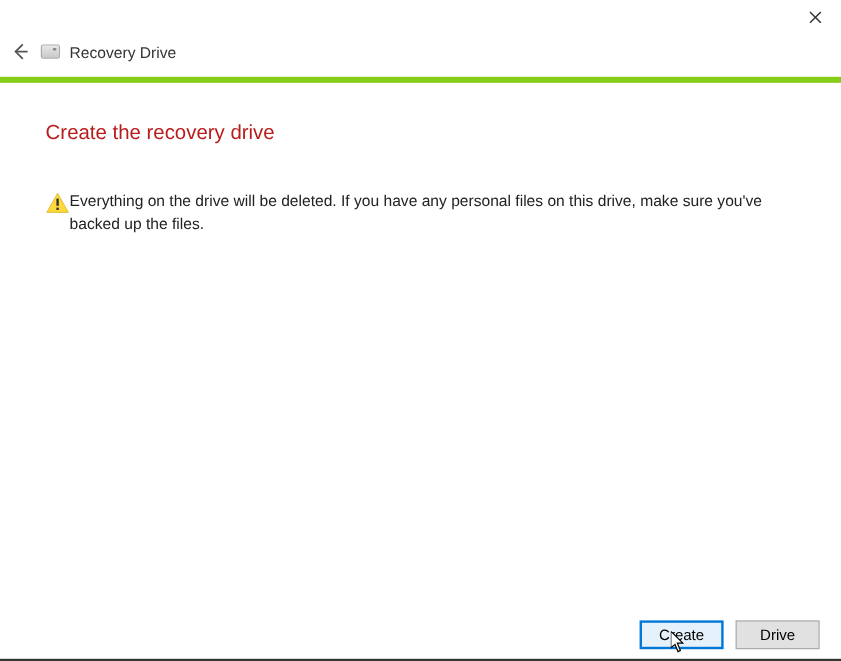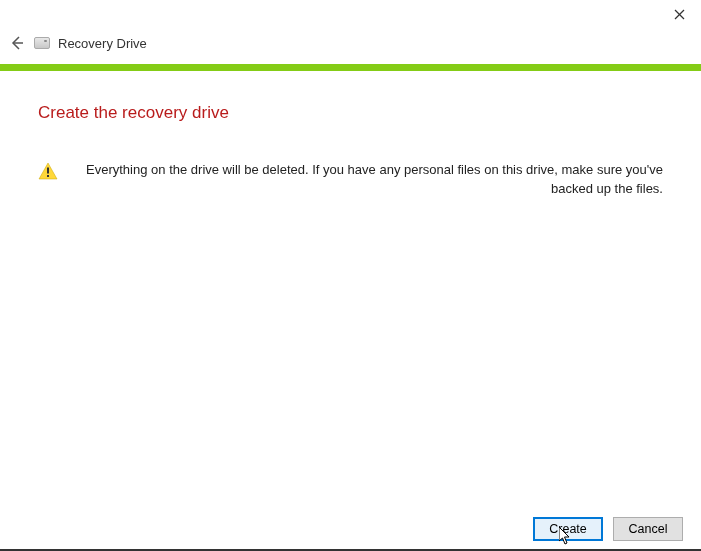--- a/index.html
+++ b/index.html
@@ -30,21 +30,21 @@
       align-items: center;
       justify-content: center;
       cursor: pointer;
       font-size: 14px;
       color: #333;
     }
     .header {
       display: flex;
       align-items: center;
       padding: 4px 6px 10px 6px;
-      border-bottom: 7px solid #84cc16;
+      border-bottom: 5px solid #84cc16;
     }
     .back-arrow {
       width: 22px;
       height: 22px;
       display: flex;
       align-items: center;
       justify-content: center;
       cursor: pointer;
       margin-right: 6px;
       color: #444;
@@ -77,22 +77,21 @@
     }
     .heading {
       font-size: 17px;
       color: #b91c1c;
       font-weight: normal;
       margin-bottom: 38px;
     }
     .warning-row {
       display: flex;
       align-items: flex-start;
-      gap: 24px;
-      text-align: right;
+      gap: 0;
     }
     .warning-icon {
       flex-shrink: 0;
       margin-top: 1px;
     }
     .warning-text {
       font-size: 13px;
       color: #222;
       line-height: 1.45;
     }
@@ -164,21 +163,21 @@
         <rect x="9" y="5.5" width="2" height="6" fill="#333"></rect>
         <rect x="9" y="13" width="2" height="2" fill="#333"></rect>
       </svg>
     </div>
     <div class="warning-text">Everything on the drive will be deleted. If you have any personal files on this drive, make sure you've backed up the files.</div>
   </div>
 </div>
 
 <div class="footer">
   <button class="btn btn-primary">Create</button>
-  <button class="btn">Cancel</button>
+  <button class="btn">Drive</button>
 </div>
 
 <div class="cursor">
   <svg width="14" height="20" viewBox="0 0 14 20">
     <path d="M0 0 L0 14 L3.5 11 L6 17 L8 16 L5.5 10 L10 10 Z" fill="#fff" stroke="#000" stroke-width="1"></path>
   </svg>
 </div>
 
 <div class="bottom-edge"></div>
 

